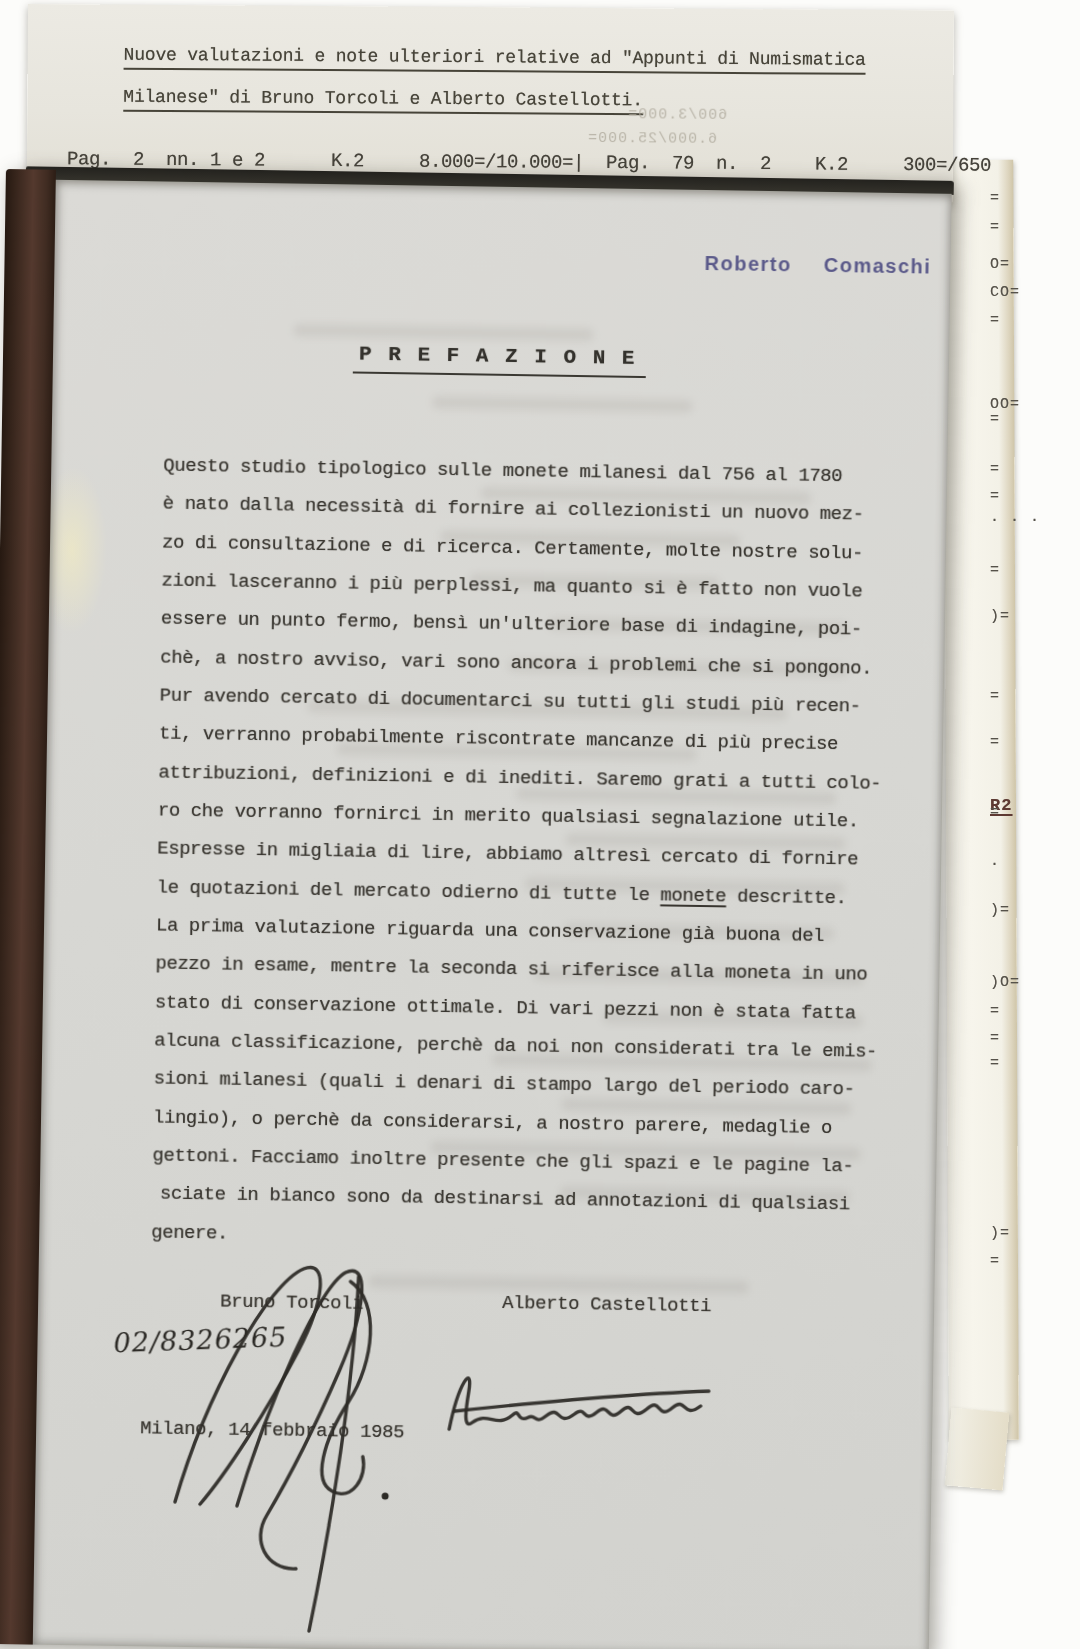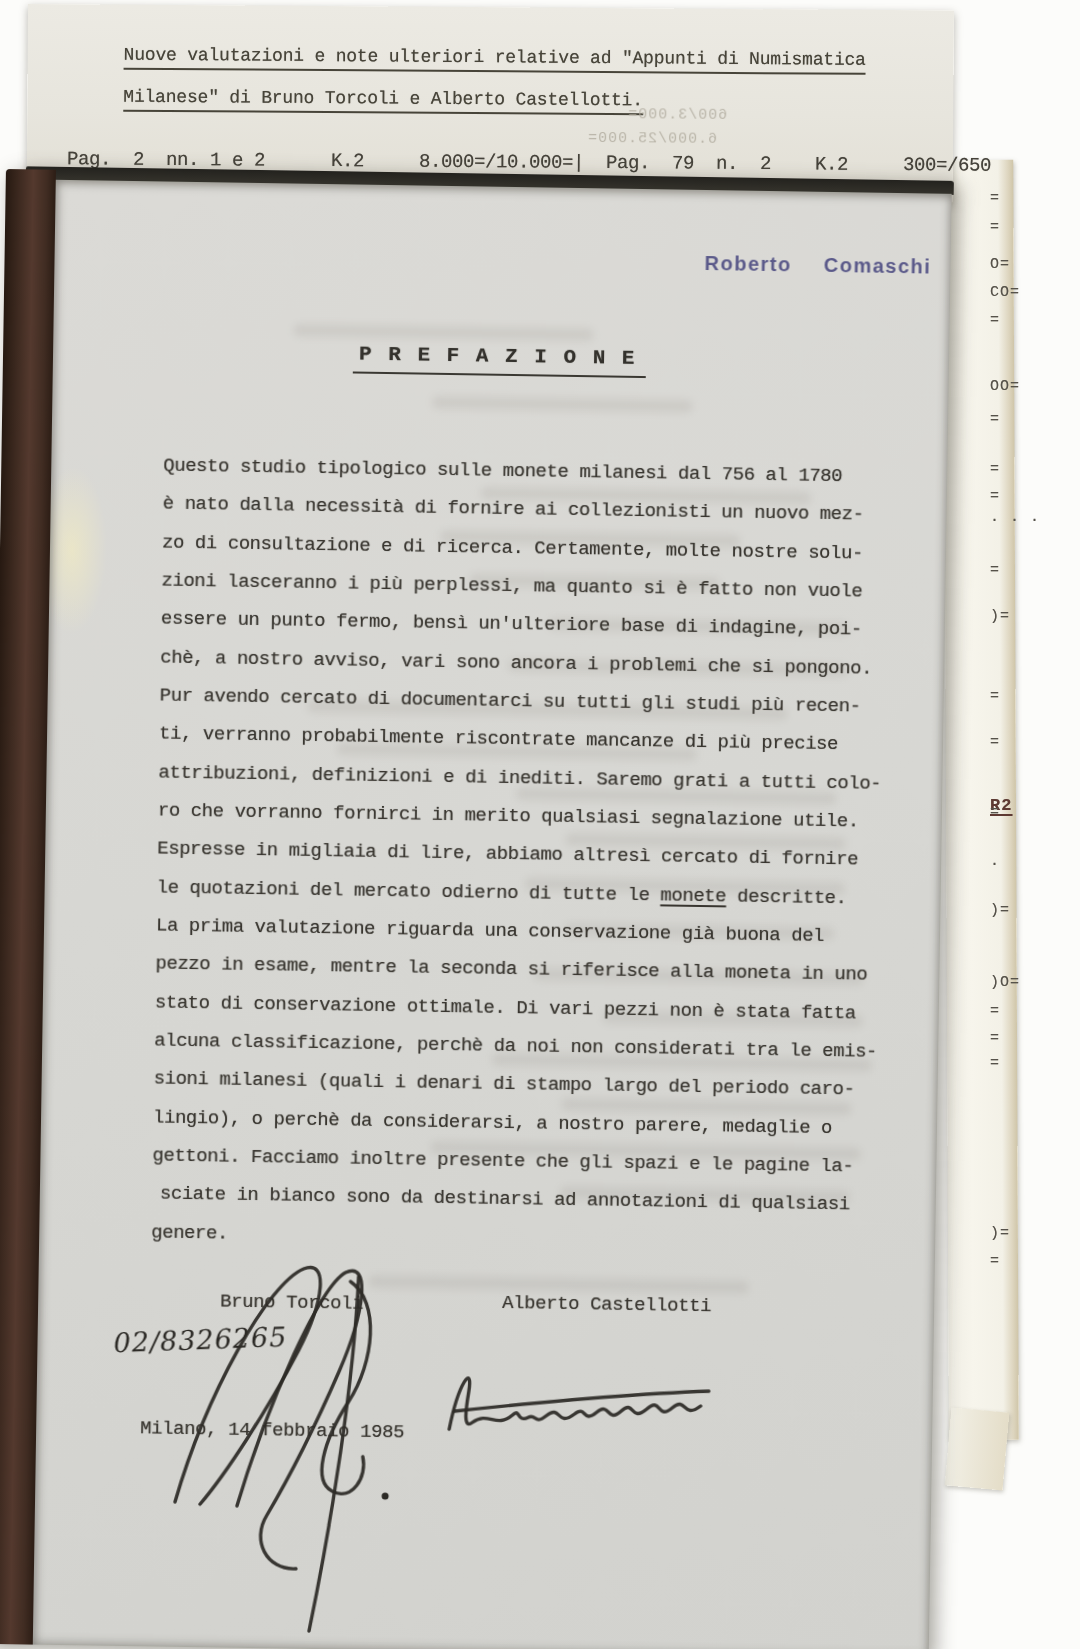--- a/index.html
+++ b/index.html
@@ -109,21 +109,21 @@
 <div id="photo">
 
   <div class="right-sheet"></div>
   <div class="right-sheet-tail"></div>
 
   <span class="frag" style="top:190px">=</span>
   <span class="frag" style="top:219px">=</span>
   <span class="frag" style="top:256px">O=</span>
   <span class="frag" style="top:284px">CO=</span>
   <span class="frag" style="top:312px">=</span>
-  <span class="frag" style="top:378px">OO=</span>
+  <span class="frag" style="top:396px">OO=</span>
   <span class="frag" style="top:411px">=</span>
   <span class="frag" style="top:461px">=</span>
   <span class="frag" style="top:488px">=</span>
   <span class="frag" style="top:512px">· · ·</span>
   <span class="frag" style="top:562px">=</span>
   <span class="frag" style="top:608px">)=</span>
   <span class="frag" style="top:688px">=</span>
   <span class="frag" style="top:734px">=</span>
   <span class="frag red" style="top:796px">R2</span>
   <span class="frag" style="top:804px">=</span>

